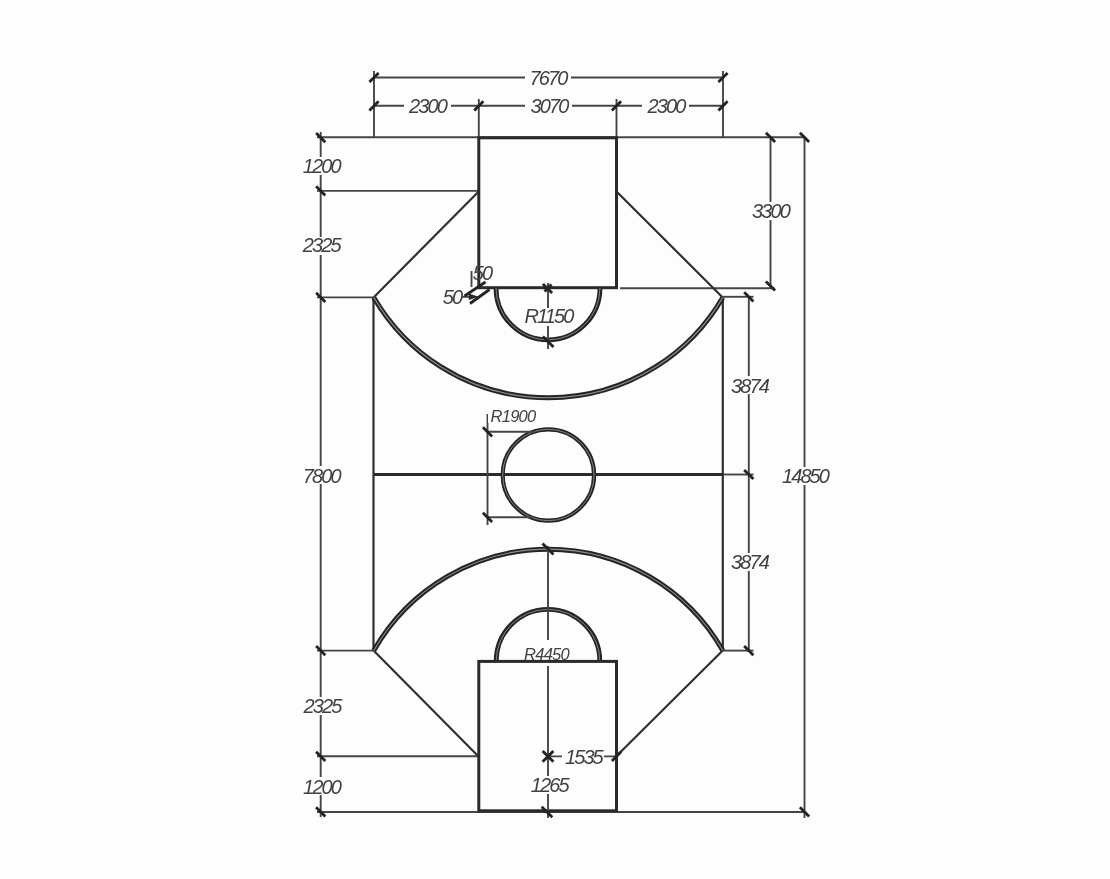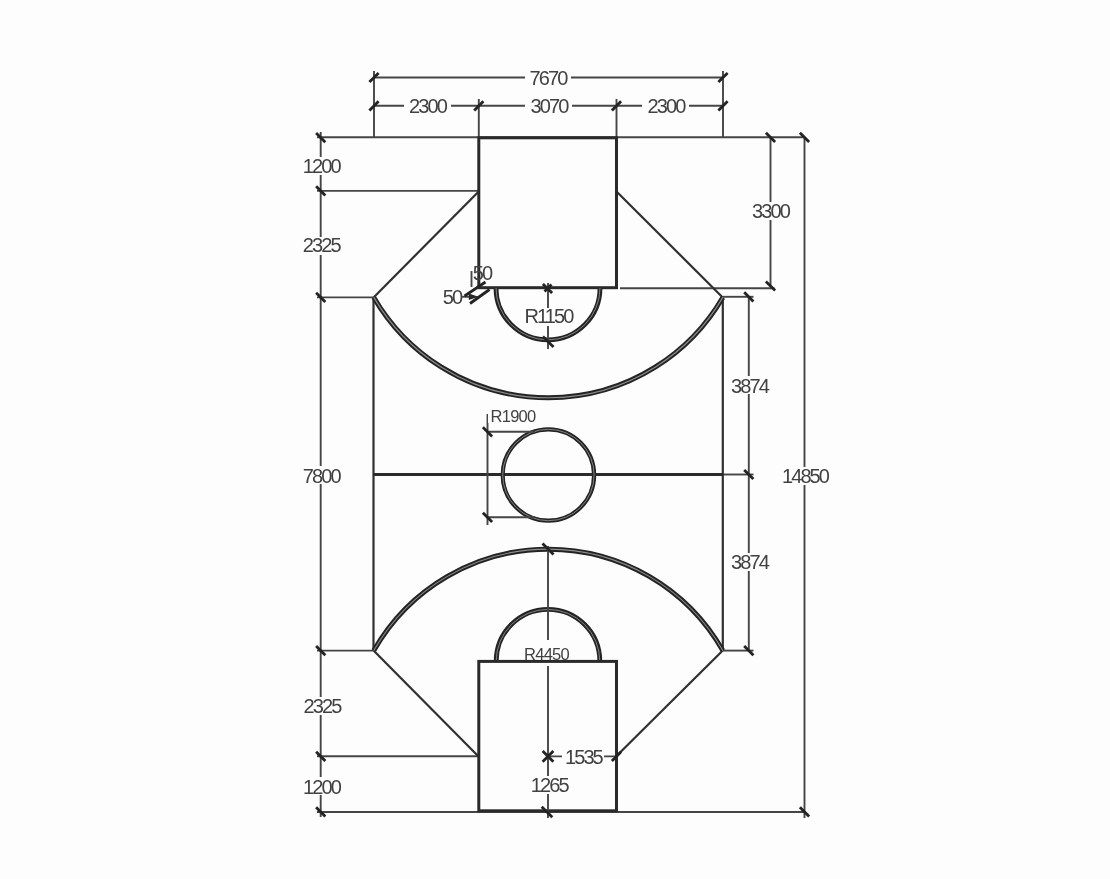--- a/index.html
+++ b/index.html
@@ -1,16 +1,16 @@
 <!DOCTYPE html>
 <html><head>
 <meta charset="utf-8">
 <style>
 html,body{margin:0;padding:0;background:#fdfdfd;} 
-#page{position:relative;width:1110px;height:879px;background:#fdfdfd;overflow:hidden;will-change:transform;}
+#page{position:relative;width:1110px;height:879px;background:#fdfdfd;overflow:hidden;will-change:transform;font-style:italic;}
 svg{position:absolute;left:0;top:0;}
 text{font-family:"Liberation Sans",sans-serif;fill:#414141;-webkit-font-smoothing:antialiased;}
 .d{font-size:20px;letter-spacing:-1.9px;}
 .r{font-size:16.5px;letter-spacing:-0.7px;}
 .thin{stroke:#454545;stroke-width:1.9;fill:none;}
 .mid{stroke:#303030;stroke-width:2.2;fill:none;}
 .bold{stroke:#2a2a2a;stroke-width:3;fill:none;}
 .tick{stroke:#232323;stroke-width:2.8;fill:none;}
 .tbg{fill:#fdfdfd;}
 </style>

